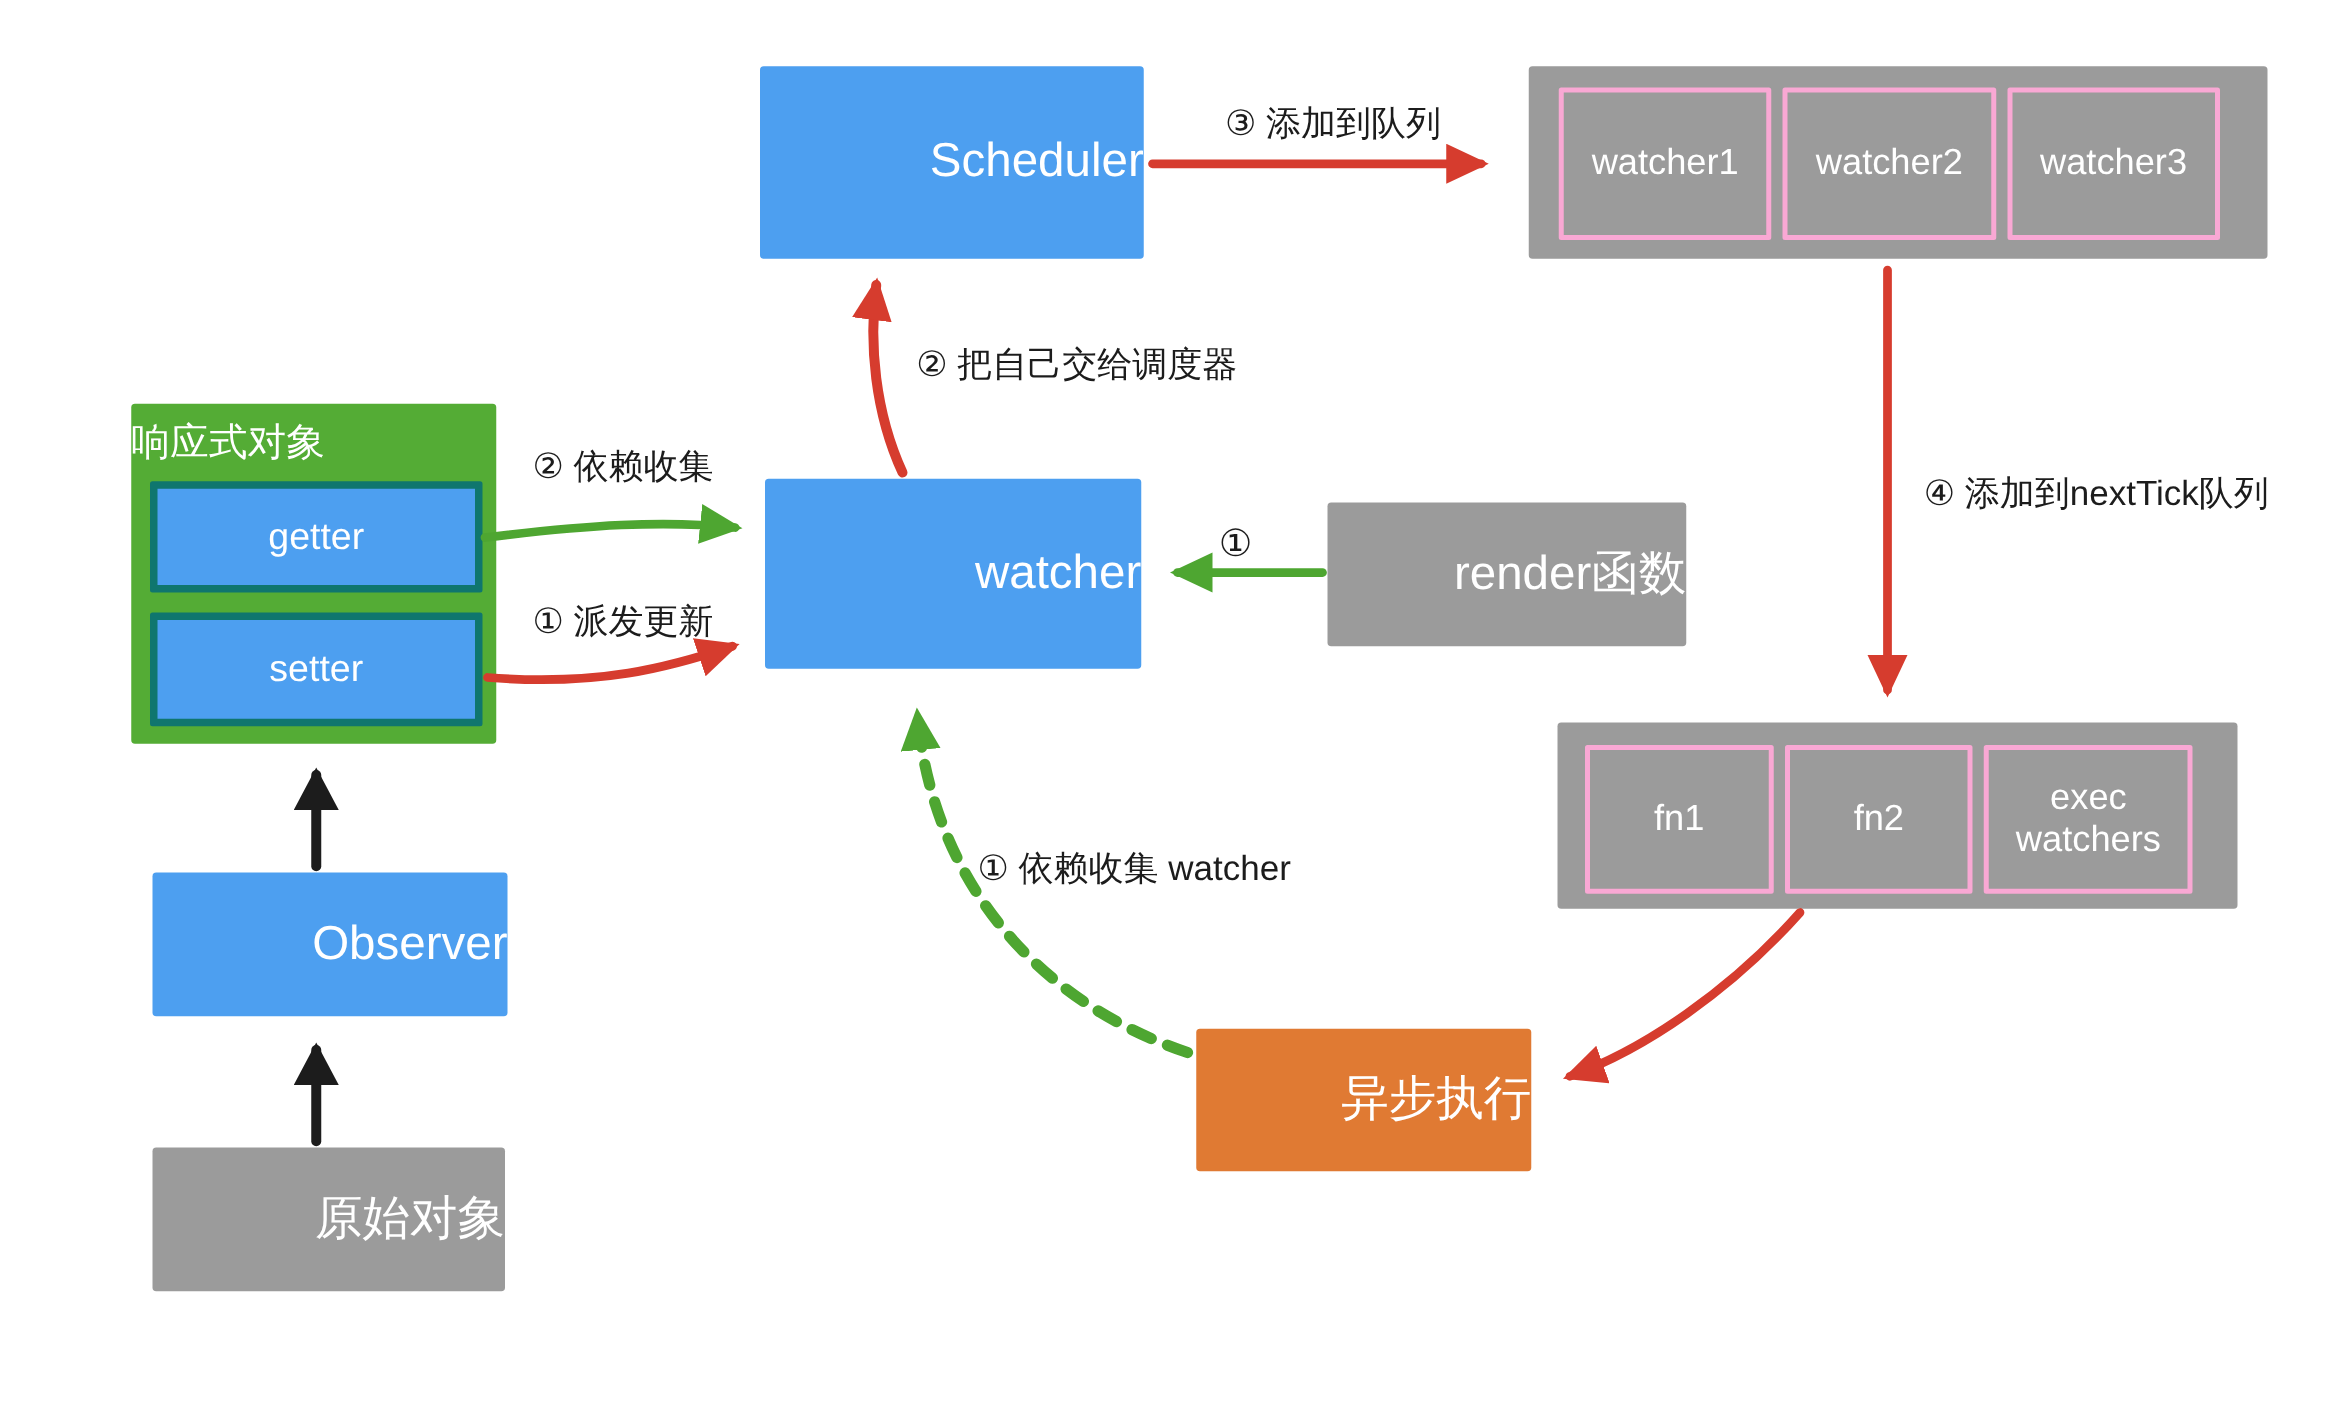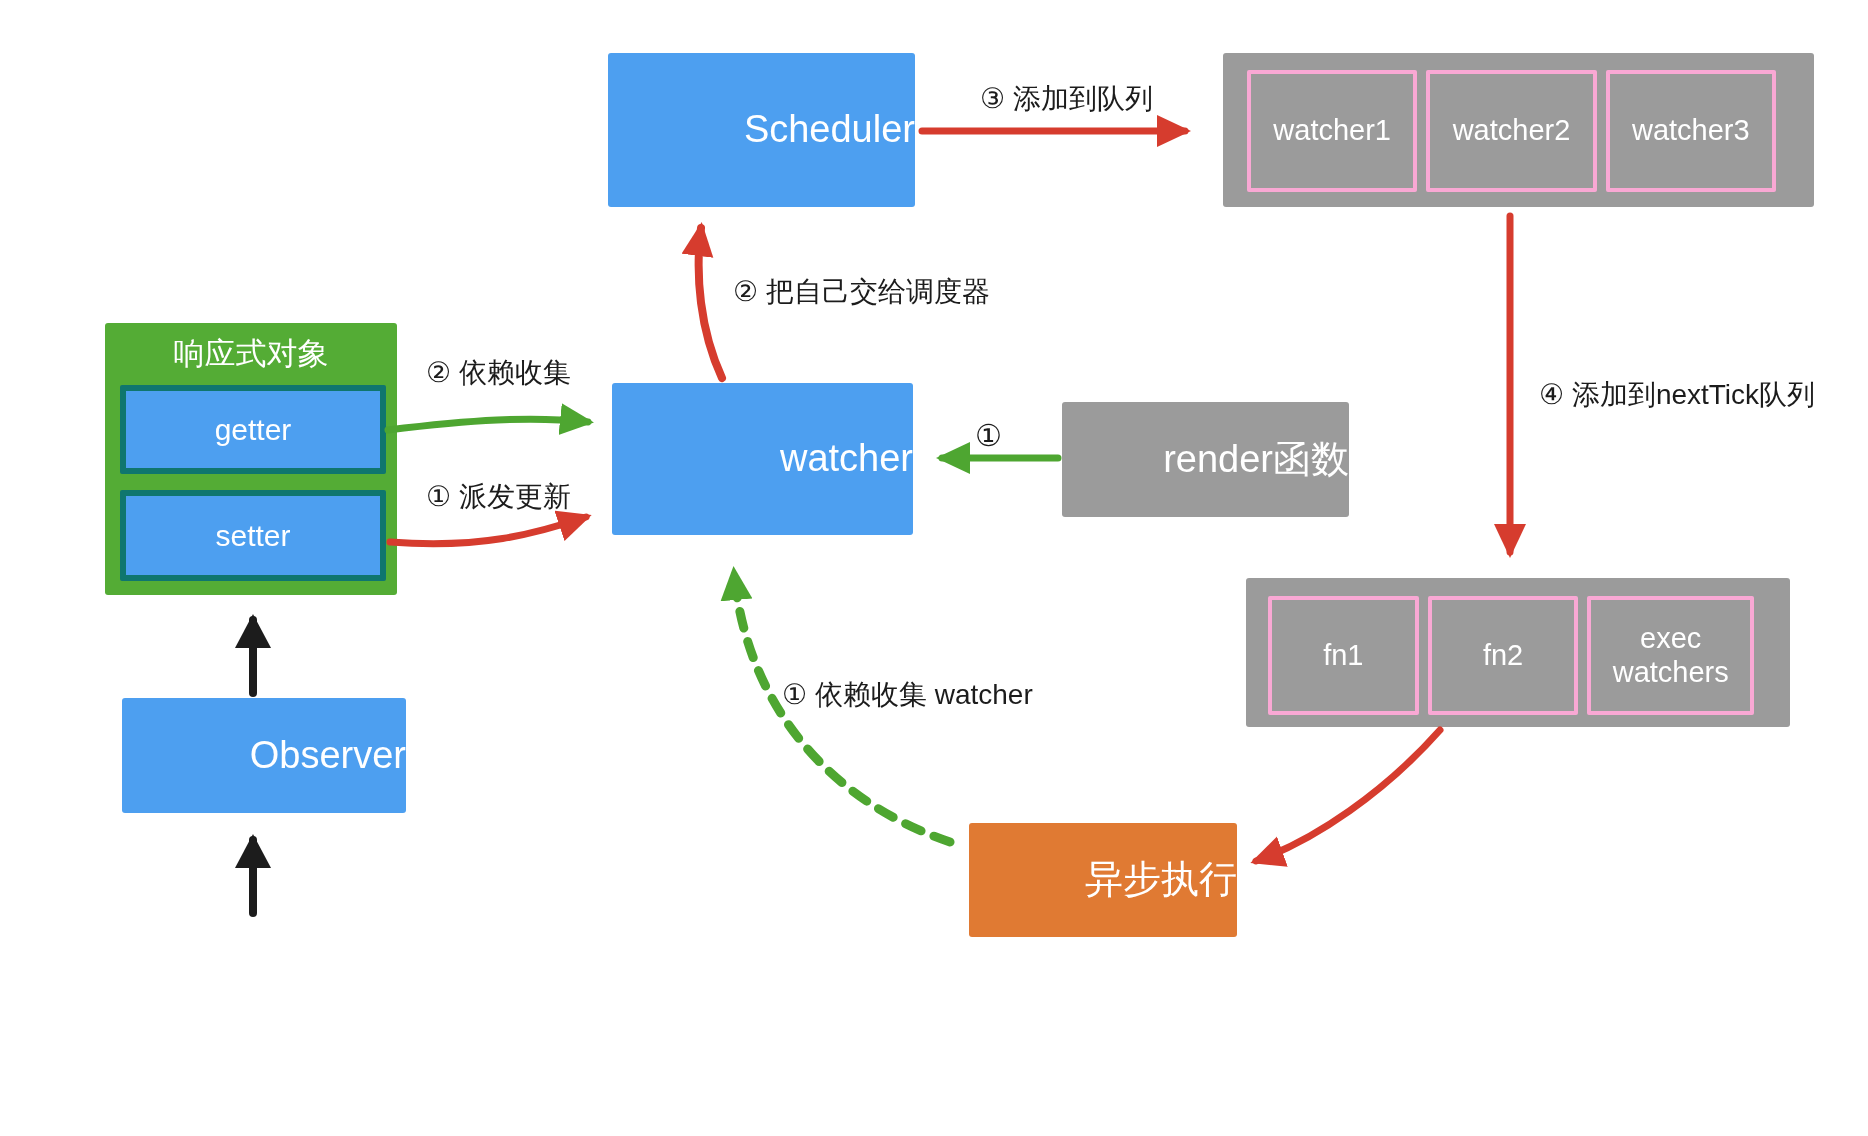--- a/index.html
+++ b/index.html
@@ -37,21 +37,21 @@
   }
   .inner-blue{
     position:absolute;
     background:#4d9ff0;
     border:6px solid #0f766e;border-radius:2px;
     display:flex;align-items:center;justify-content:center;
     color:#fff;font-size:30px;
   }
   .group-title{
     position:absolute;left:0;right:0;top:10px;
-    text-align:center;color:#ffffff;font-size:31px;font-weight:500;
+    color:#ffffff;font-size:31px;font-weight:500;
   }
   .lbl{
     position:absolute;
     color:#1c1c1c;font-size:28px;white-space:nowrap;
     line-height:1.2;
   }
   svg.arrows{position:absolute;left:0;top:0;z-index:5;pointer-events:none;}
   .layer-boxes{position:absolute;left:0;top:0;width:100%;height:100%;z-index:1;}
   .layer-labels{position:absolute;left:0;top:0;width:100%;height:100%;z-index:6;pointer-events:none;}
 </style>
@@ -102,28 +102,31 @@
         <span>fn1</span>
       </div>
       <div class="cell" style="width:144px;">
         <span>fn2</span>
       </div>
       <div class="cell" style="width:160px;">
         <span style="display:inline-block;max-width:130px;">exec watchers</span>
       </div>
     </div>
 
-    <div class="box orange node-label" style="left:957px;top:823px;width:268px;height:114px;margin-left:12px;">
+    <div class="box orange node-label" style="left:957px;top:823px;width:268px;height:114px;">
       <span>异步执行</span>
     </div>
 
     <div class="box blue node-label" style="left:122px;top:698px;width:284px;height:115px;">
       <span>Observer</span>
     </div>
 
+    <div class="box gray node-label" style="left:122px;top:918px;width:270px;height:115px;">
+      <span>原始对象</span>
+    </div>
 
   </div>
 
   <svg class="arrows" width="1868" height="1136" viewBox="0 0 1868 1136">
     <defs>
       <marker id="ah-red" markerUnits="userSpaceOnUse" markerWidth="40" markerHeight="36" refX="28" refY="16" orient="auto">
         <path d="M0,0 L34,16 L0,32 Z" fill="#d63c2e"></path>
       </marker>
       <marker id="ah-green" markerUnits="userSpaceOnUse" markerWidth="40" markerHeight="36" refX="28" refY="16" orient="auto">
         <path d="M0,0 L34,16 L0,32 Z" fill="#4ea631"></path>

